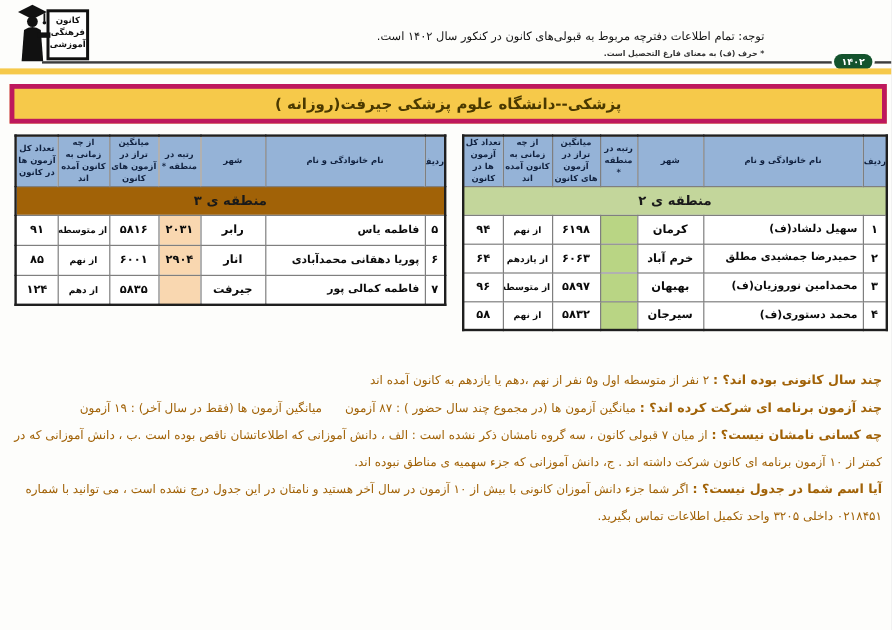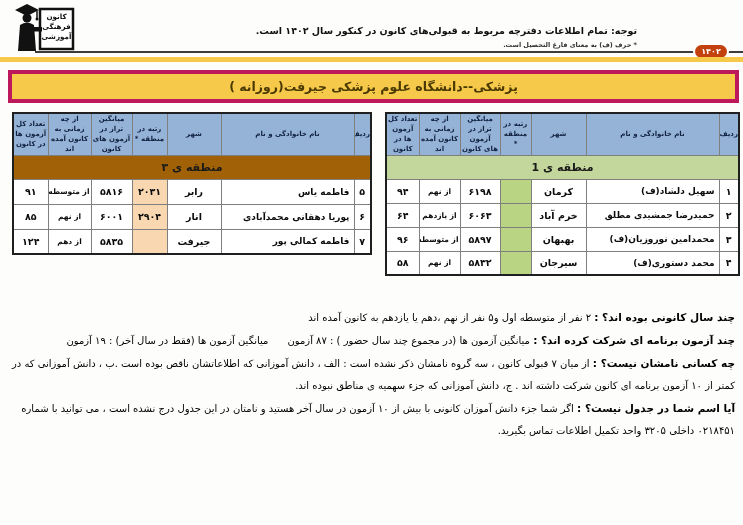--- a/index.html
+++ b/index.html
@@ -4,26 +4,26 @@
 <style>
   html,body{margin:0;padding:0;background:#e9e9e9;}
   .page{position:relative;width:743px;height:525px;background:#fdfdfb;direction:rtl;
         font-family:"DejaVu Sans",sans-serif;overflow:hidden;margin:0 auto;}
 
   
   .logo{position:absolute;left:14px;top:3px;width:62px;height:50px;}
   .logo svg text{font-family:"DejaVu Sans",sans-serif;font-weight:bold;}
   .brand{position:absolute;right:4px;top:15px;width:100px;text-align:center;
          font-size:16px;font-weight:bold;font-style:italic;color:#1c1c52;letter-spacing:-1px;}
-  .notice{position:absolute;right:106px;top:25px;font-size:9.5px;font-weight:bold;color:#111;
+  .notice{position:absolute;right:106px;top:25px;font-size:9.5px;font-weight:normal;color:#111;
           text-align:right;white-space:nowrap;}
   .footnote{position:absolute;right:106px;top:41px;font-size:6.5px;font-weight:bold;color:#333;
           text-align:right;white-space:nowrap;}
   .hline{position:absolute;left:35px;right:0;top:51px;height:2px;background:#3c3c3c;}
-  .year-badge{position:absolute;right:16px;top:45px;width:32px;height:13px;background:#c2410c;
+  .year-badge{position:absolute;right:16px;top:45px;width:32px;height:13px;background:#14532d;
           color:#fff;font-size:8px;font-weight:bold;text-align:center;line-height:13px;
           border-radius:7px;box-shadow:0 0 0 2px #fdfdfb;}
 
   
   .ystrip{position:absolute;left:0;top:57px;width:743px;height:5px;background:#f6c94a;}
   .title-bar{position:absolute;left:8px;top:70px;width:723px;height:25px;background:#f6c94a;
           border:4px solid #be185d;text-align:center;font-weight:bold;font-size:12.5px;
           line-height:25px;color:#4a3900;}
 
   
@@ -39,21 +39,21 @@
   .t td.since{font-size:7.5px;}
   tr.region-row td{font-size:11px;font-weight:bold;text-align:center;height:21px;color:#1a1a1a;}
   #t2 tr.region-row td{background:#c3d69b;}
   #t3 tr.region-row td{background:#a16207;}
   #t2 td.rankcell{background:#b9d584;}
   #t3 td.rankcell{background:#f9d7b0;}
   #t2 tbody tr.data{height:24px;}
   #t3 tbody tr.data{height:25px;}
 
   
-  .notes{position:absolute;right:8px;top:306px;width:729px;color:#000000;}
+  .notes{position:absolute;right:8px;top:306px;width:729px;color:#a16207;}
   .notes p{margin:0;font-size:10px;line-height:22px;text-align:right;font-weight:normal;}
   .notes .q{font-weight:bold;font-size:10.5px;}
 </style>
 </head>
 <body>
 
 <div class="page">
 
   <div class="logo">
     <svg viewBox="0 0 62 50" width="62" height="50">
@@ -94,21 +94,21 @@
         <th>نام خانوادگی و نام</th>
         <th>شهر</th>
         <th>رتبه در منطقه *</th>
         <th>میانگین تراز در آزمون های کانون</th>
         <th>از چه زمانی به کانون آمده اند</th>
         <th>تعداد کل آزمون ها در کانون</th>
       </tr>
     </thead>
     <tbody>
       <tr class="region-row">
-        <td colspan="7">منطقه ی 1</td>
+        <td colspan="7">منطقه ی ۲</td>
       </tr>
       <tr class="data">
         <td>۱</td>
         <td class="name">سهیل دلشاد(ف)</td>
         <td>کرمان</td>
         <td class="rankcell"></td>
         <td>۶۱۹۸</td>
         <td class="since">از نهم</td>
         <td>۹۴</td>
       </tr>

